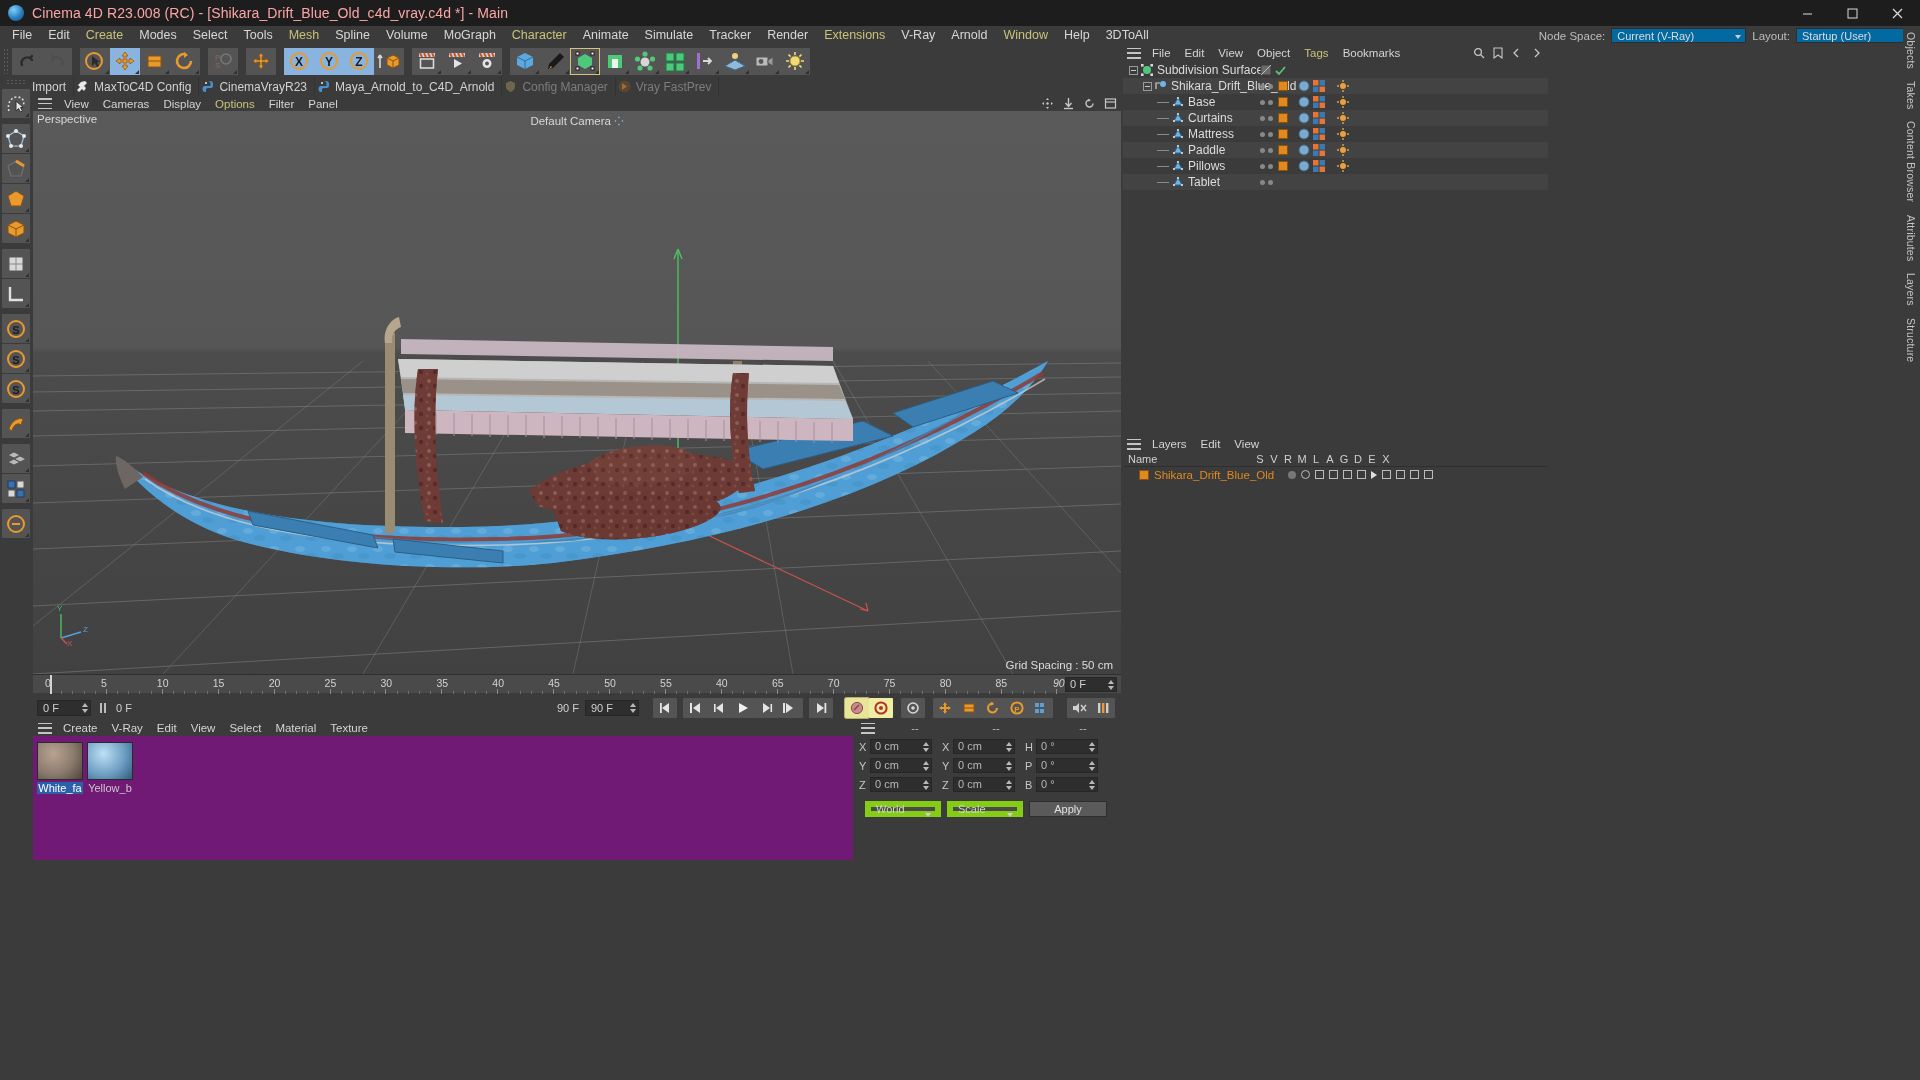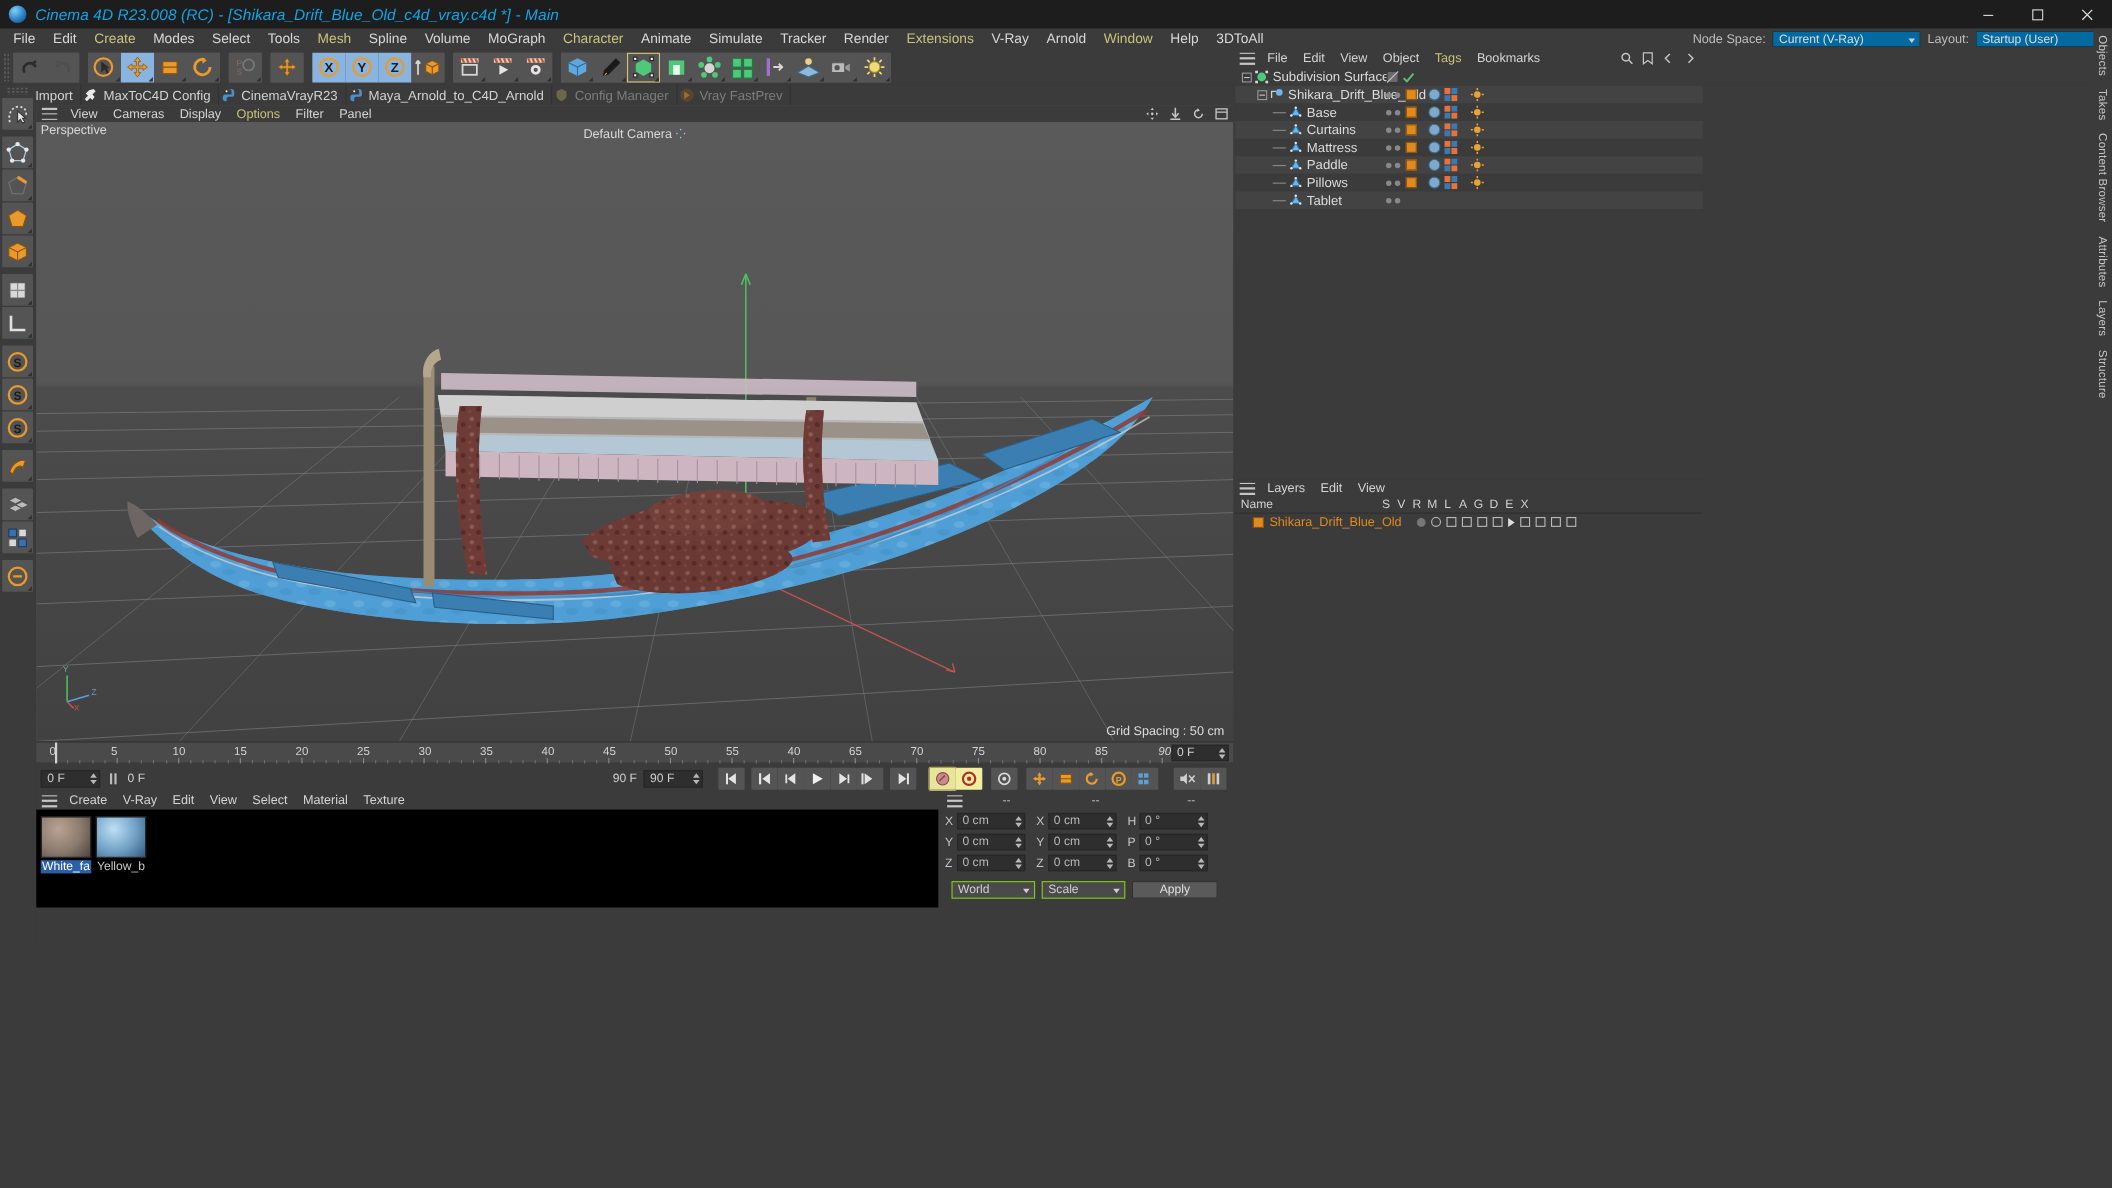--- a/index.html
+++ b/index.html
@@ -16,21 +16,21 @@
   
   .titlebar {
     position: absolute; left: 0; top: 0; width: 1920px; height: 26px;
     background: #1d1d1d; display: flex; align-items: center;
   }
   .titlebar .tb-icon {
     width: 16px; height: 16px; margin-left: 8px; margin-right: 8px;
     border-radius: 50%;
     background: radial-gradient(circle at 35% 30%, #7fd0f5 0%, #2a7fc4 55%, #14466e 100%);
   }
-  .titlebar .tb-title { font-size: 14px; color: #0ea5e9; letter-spacing: .1px; font-style: italic; }
+  .titlebar .tb-title { font-size: 14px; color: #fca5a5; letter-spacing: .1px; }
   .win-btns { position: absolute; right: 0; top: 0; height: 26px; display: flex; }
   .win-btn {
     width: 45px; height: 26px; display: flex; align-items: center; justify-content: center;
     color: #dcdcdc; font-size: 13px;
   }
   .win-btn svg { display: block; }
 
   
   .menubar {
     position: absolute; left: 0; top: 26px; width: 1920px; height: 19px;
@@ -158,41 +158,41 @@
   .abtn.yellow { background: #e8e49a; outline: 1px solid #b6b06a; }
   .abtn.ysel { background: #f0eea0; }
 
   
   .matpanel {
     position: absolute; left: 33px; top: 720px; width: 820px; height: 140px;
     background: #3b3b3b;
   }
   .mat-menubar { display: flex; align-items: center; height: 16px; padding-left: 3px; gap: 0px; }
   .mat-menubar .vm { font-size: 11.5px; color: #d4d4d4; padding: 0 7px; }
-  .mat-body { position: absolute; left: 0; top: 16px; width: 820px; height: 89px; background: #000000; }
+  .mat-body { position: absolute; left: 0; top: 16px; width: 820px; height: 124px; background: #701a75; }
   .mat-item { position: absolute; width: 46px; }
   .mat-thumb { width: 46px; height: 38px; border: 1px solid #2a2a2a; }
   .mat-name { font-size: 11px; text-align: center; margin-top: 2px; }
   .mat-name.sel { background: #2b5fa8; color: #fff; }
 
   
   .coordpanel {
     position: absolute; left: 855px; top: 720px; width: 266px; height: 140px;
     background: #3b3b3b;
   }
   .coord-head { display: flex; align-items: center; height: 16px; gap: 4px; padding-left: 4px;
     font-size: 11px; color: #bdbdbd; }
   .coord-row { display: flex; align-items: center; height: 17px; gap: 2px; padding-left: 4px; margin-top: 2px; }
   .coord-lbl { width: 9px; font-size: 11px; color: #c6c6c6; }
   .cfield {
     width: 62px; height: 15px; background: #2e2e2e; border: 1px solid #262626;
     color: #b8b8b8; font-size: 11px; line-height: 13px; padding-left: 4px; position: relative;
   }
   .csel {
-    height: 16px; background: #4a4a4a; border: 1px solid #84cc16; color: #d0d0d0;
+    height: 16px; background: #4a4a4a; border: 6px solid #84cc16; color: #d0d0d0;
     font-size: 11px; display: flex; align-items: center; padding: 0 14px 0 5px; position: relative;
   }
   .csel:after {
     content: ""; position: absolute; right: 4px; top: 6px;
     border-left: 3.5px solid transparent; border-right: 3.5px solid transparent;
     border-top: 4px solid #cfcfcf;
   }
   .apply-btn {
     height: 16px; background: #5a5a5a; border: 1px solid #2e2e2e; color: #e0e0e0;
     font-size: 11px; display: flex; align-items: center; justify-content: center;

